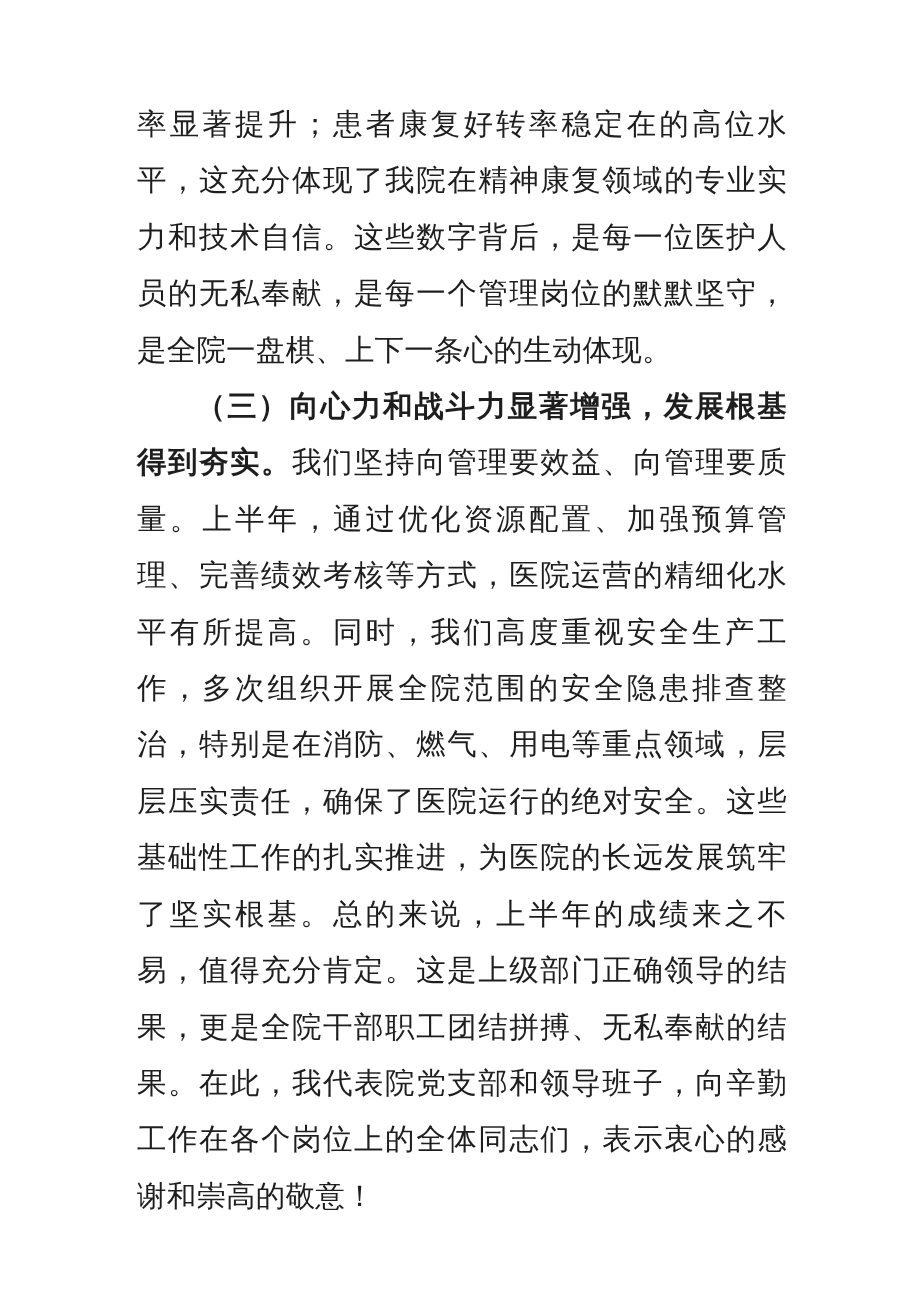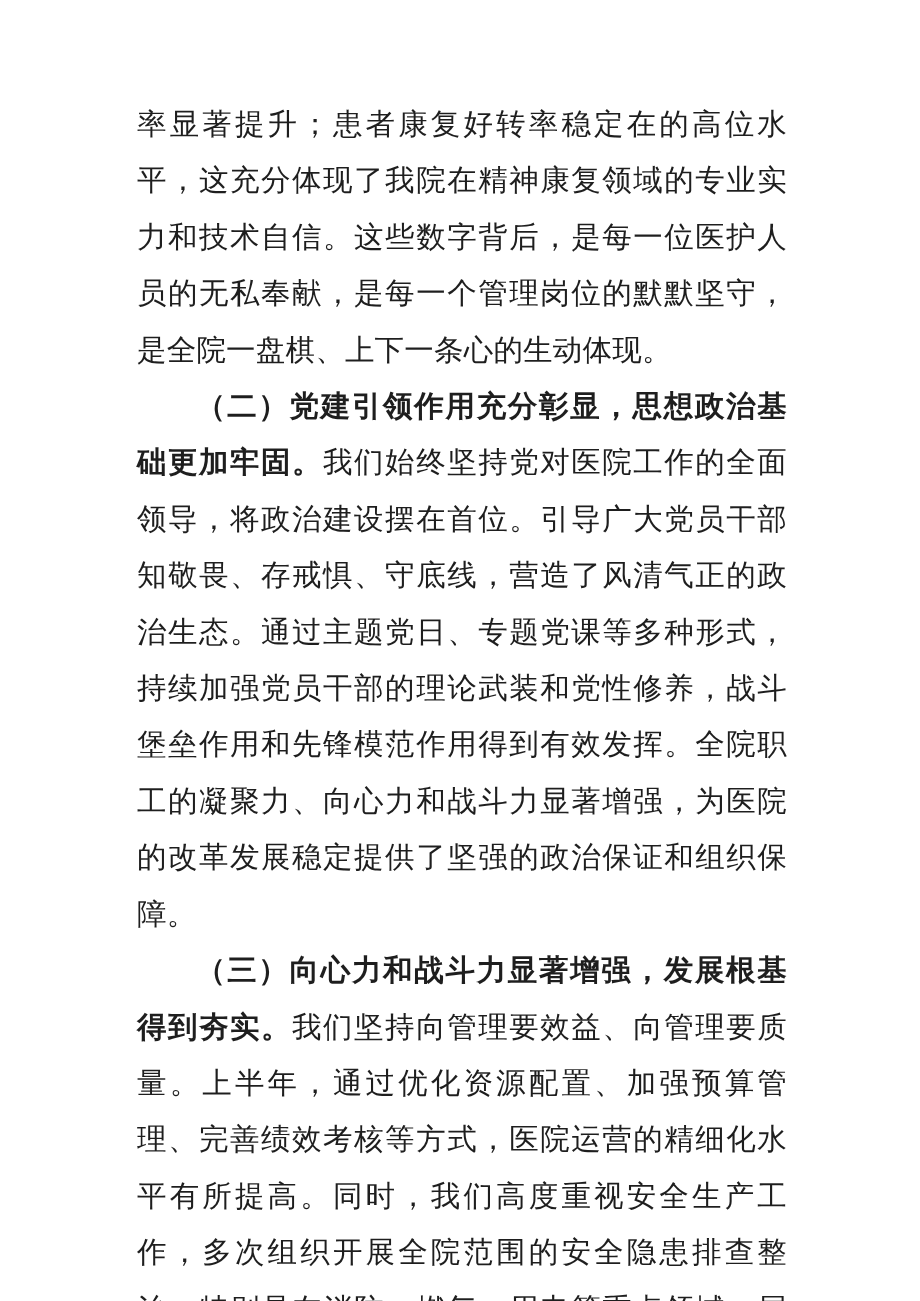--- a/index.html
+++ b/index.html
@@ -59,18 +59,17 @@
   }
 </style>
 </head>
 <body>
 
 <div class="page">
   <div class="content">
 
     <p class="para cont">率显著提升；患者康复好转率稳定在的高位水平，这充分体现了我院在精神康复领域的专业实力和技术自信。这些数字背后，是每一位医护人员的无私奉献，是每一个管理岗位的默默坚守，是全院一盘棋、上下一条心的生动体现。</p>
 
-    <p class="para indent"><span class="lead">（二）党建引领作用充分彰显，思想政治基础更加牢固。</span><span>我们始终坚持党对医院工作的全面领导，将政治建设摆在首位。引导广大党员干部知敬畏、存戒惧、守底线，营造了风清气正的政治生态。通过主题党日、专题党课等多种形式，持续加强党员干部的理论武装和党性修养，战斗堡垒作用和先锋模范作用得到有效发挥。全院职工的凝聚力、向心力和战斗力显著增强，为医院的改革发展稳定提供了坚强的政治保证和组织保障。</span></p>
 
     <p class="para indent"><span class="lead">（三）向心力和战斗力显著增强，发展根基得到夯实。</span><span>我们坚持向管理要效益、向管理要质量。上半年，通过优化资源配置、加强预算管理、完善绩效考核等方式，医院运营的精细化水平有所提高。同时，我们高度重视安全生产工作，多次组织开展全院范围的安全隐患排查整治，特别是在消防、燃气、用电等重点领域，层层压实责任，确保了医院运行的绝对安全。这些基础性工作的扎实推进，为医院的长远发展筑牢了坚实根基。总的来说，上半年的成绩来之不易，值得充分肯定。这是上级部门正确领导的结果，更是全院干部职工团结拼搏、无私奉献的结果。在此，我代表院党支部和领导班子，向辛勤工作在各个岗位上的全体同志们，表示衷心的感谢和崇高的敬意！</span></p>
 
   </div>
 </div>
 
 </body></html>

